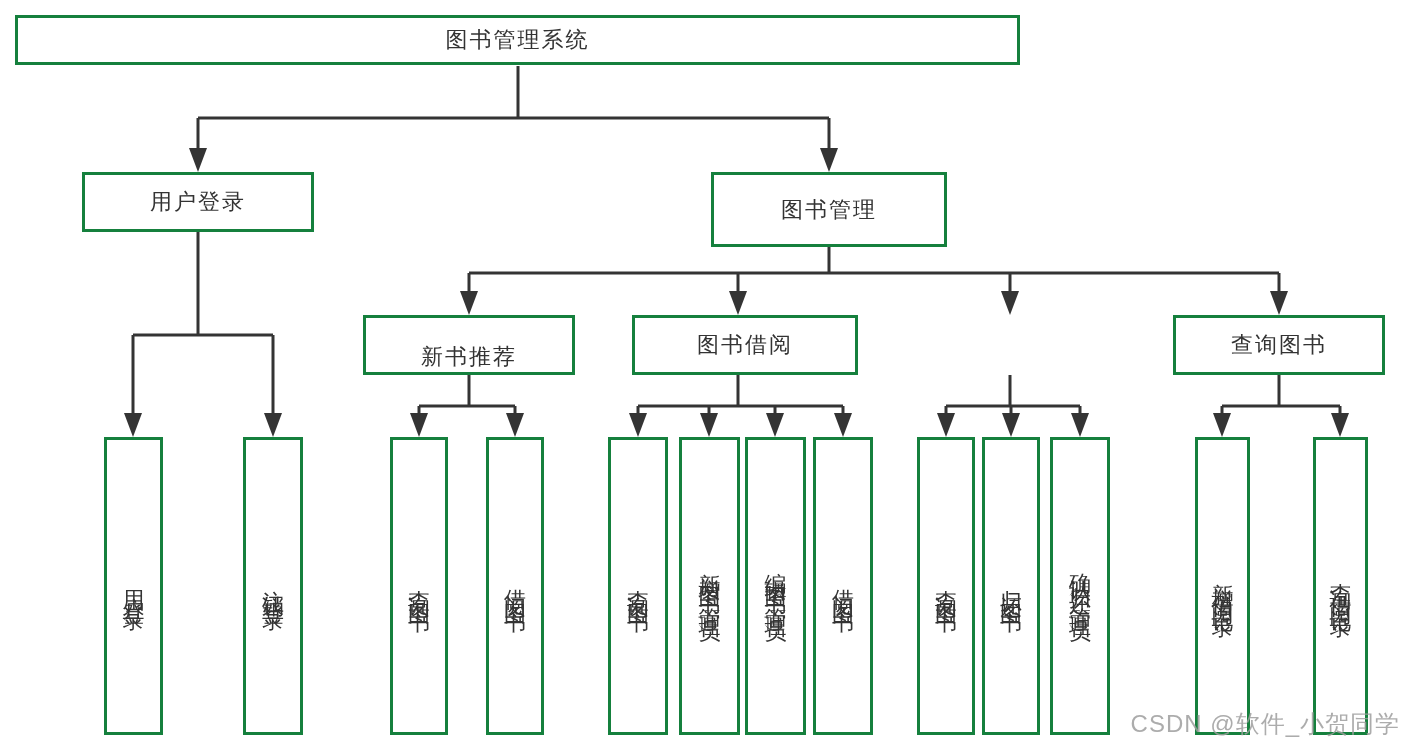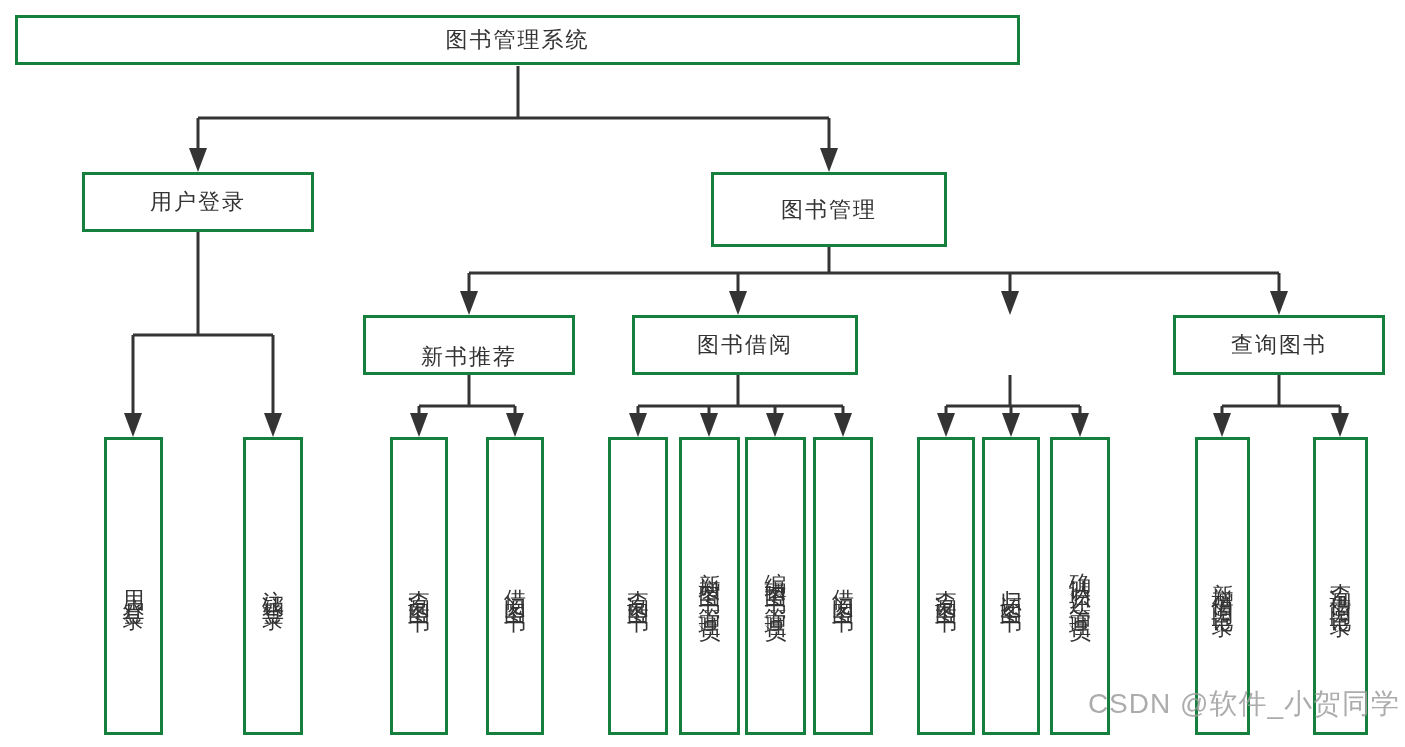--- a/index.html
+++ b/index.html
@@ -49,22 +49,22 @@
   #l-editbook   { left: 745px;  width: 61px; }
   #l-borrow2    { left: 813px;  width: 60px; }
   #l-query3     { left: 917px;  width: 58px; }
   #l-return     { left: 982px;  width: 58px; }
   #l-confirm    { left: 1050px; width: 60px; }
   #l-addrec     { left: 1195px; width: 55px; }
   #l-queryrec   { left: 1313px; width: 55px; }
 
   .watermark {
     position: absolute; z-index: 3;
-    right: 5px; bottom: 24px;
-    font-size: 28px; letter-spacing: 1px;
+    right: 5px; bottom: 7px;
+    font-size: 24px; letter-spacing: 1px;
     color: rgba(158, 158, 158, 0.85);
     margin-left: 16px;
   }
 </style>
 </head>
 <body>
 
 <div class="stage">
 
   <svg class="connectors" width="1405" height="747">

